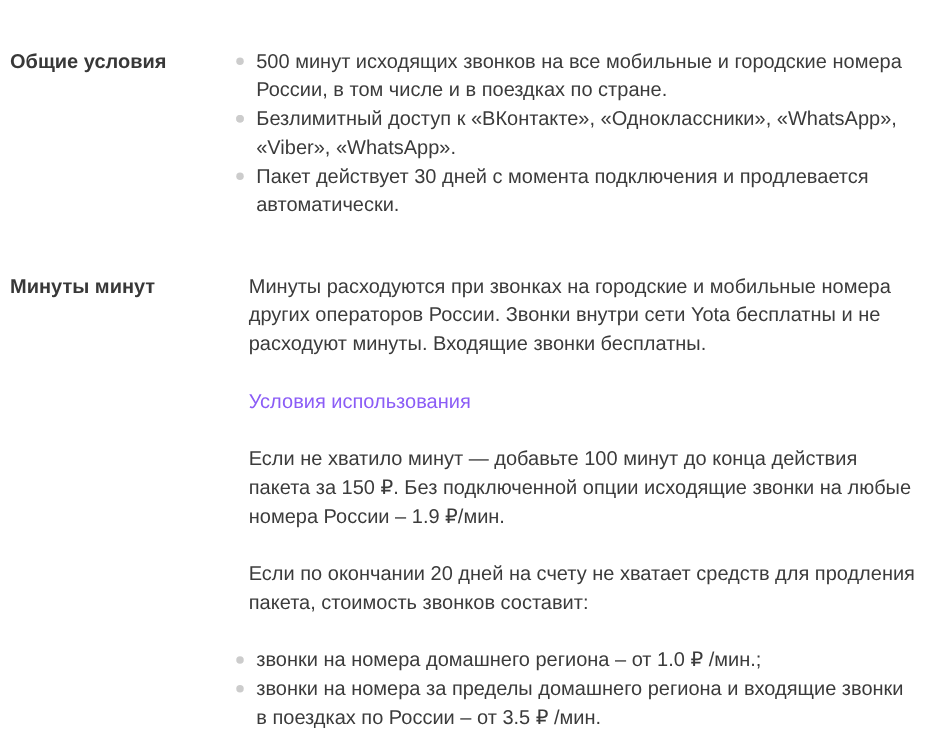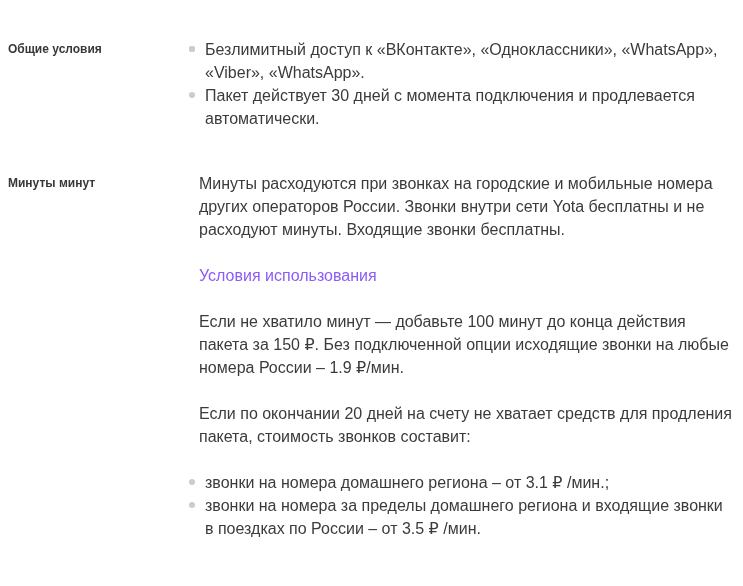--- a/index.html
+++ b/index.html
@@ -22,21 +22,21 @@
   }
   .row {
     display: grid;
     grid-template-columns: 180px 1fr;
     align-items: start;
     margin-bottom: 42px;
   }
   .row:last-child { margin-bottom: 0; }
   .label {
     margin: 0;
-    font-size: 12px;
+    font-size: 16px;
     font-weight: 700;
     line-height: 23px;
     color: #383838;
   }
   .content {
     font-size: 16px;
     line-height: 23px;
     max-width: 548px;
   }
   .content p {
@@ -70,20 +70,21 @@
 <body>
 
 <main class="doc">
 
   <section class="row">
     <h2 class="label">Общие условия</h2>
     <div class="content">
       <ul class="bullets">
         <li>
           <span class="dot"></span>
+          <span>500 минут исходящих звонков на все мобильные и городские номера России, в том числе и в поездках по стране.</span>
         </li>
         <li>
           <span class="dot"></span>
         </li>
         <li>
           <span class="dot"></span>
           <span>Безлимитный доступ к «ВКонтакте», «Одноклассники», «WhatsApp», «Viber», «WhatsApp».</span>
         </li>
         <li>
           <span class="dot"></span>
@@ -96,21 +97,21 @@
   <section class="row">
     <h2 class="label">Минуты минут</h2>
     <div class="content">
       <p>Минуты расходуются при звонках на городские и мобильные номера других операторов России. Звонки внутри сети Yota бесплатны и не расходуют минуты. Входящие звонки бесплатны.</p>
       <p class="subheading">Условия использования</p>
       <p>Если не хватило минут — добавьте 100 минут до конца действия пакета за 150 ₽. Без подключенной опции исходящие звонки на любые номера России – 1.9 ₽/мин.</p>
       <p>Если по окончании 20 дней на счету не хватает средств для продления пакета, стоимость звонков составит:</p>
       <ul class="bullets">
         <li>
           <span class="dot"></span>
-          <span>звонки на номера домашнего региона – от 3.1 ₽ /мин.;</span>
+          <span>звонки на номера домашнего региона – от 1.0 ₽ /мин.;</span>
         </li>
         <li>
           <span class="dot"></span>
           <span>звонки на номера за пределы домашнего региона и входящие звонки в поездках по России – от 3.5 ₽ /мин.</span>
         </li>
       </ul>
     </div>
   </section>
 
 </main>

